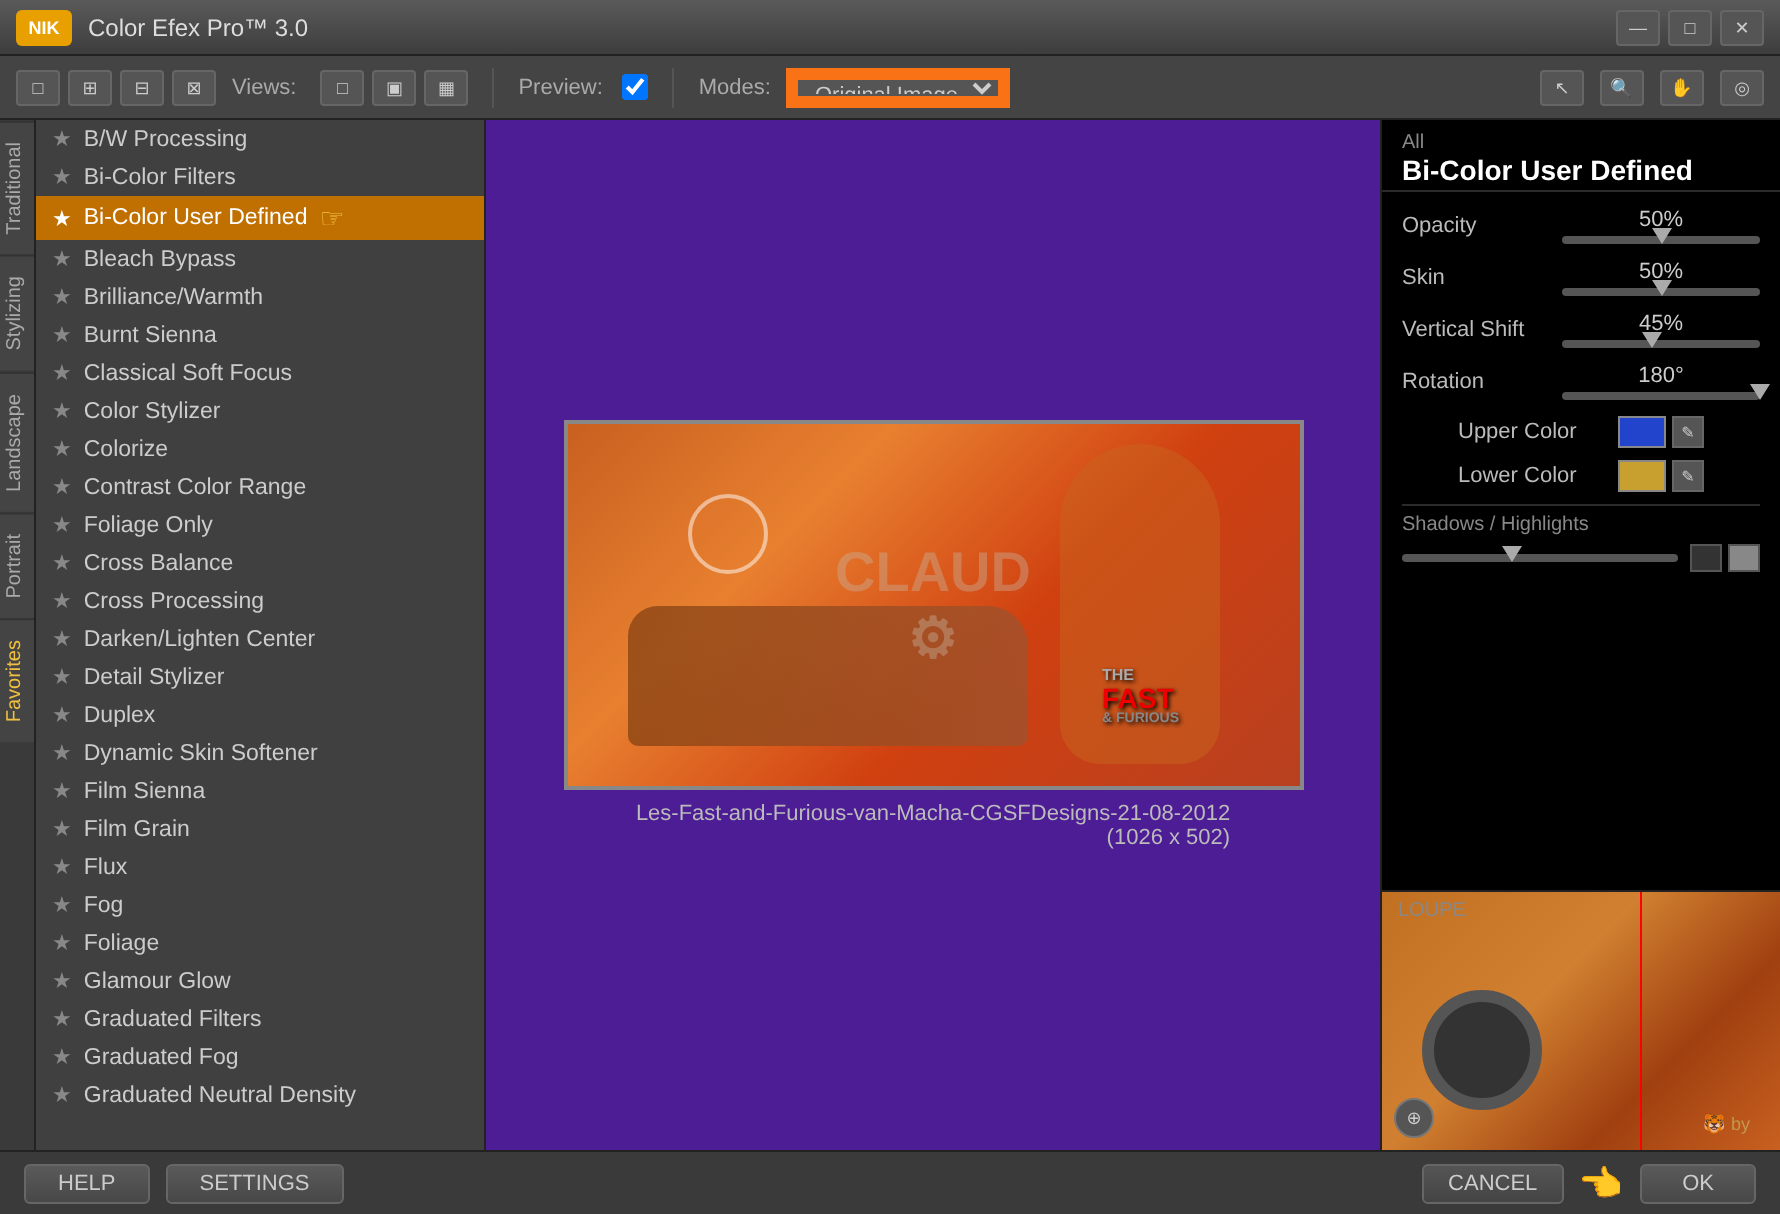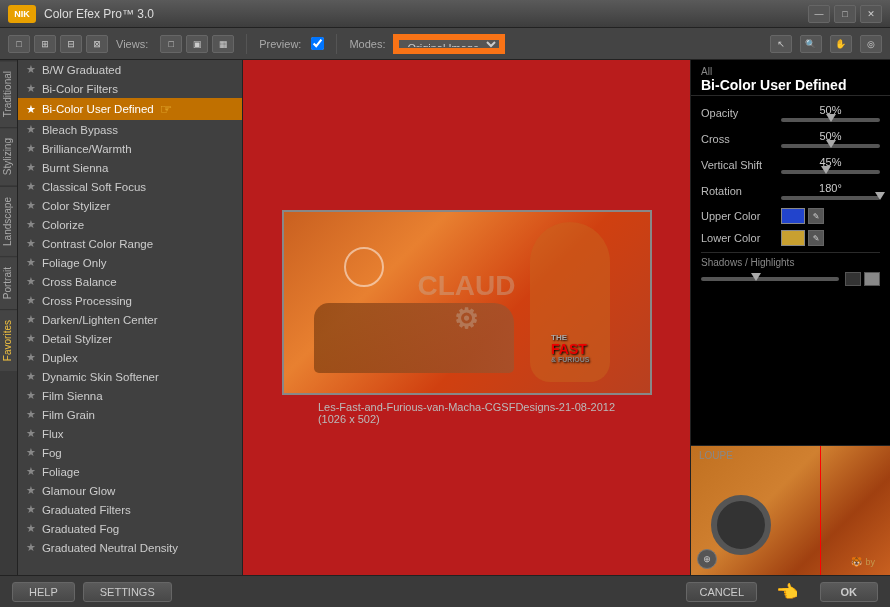--- a/index.html
+++ b/index.html
@@ -113,21 +113,21 @@
     }
     .filter-item.active .filter-star { color: #fff; }
     .filter-arrow {
       margin-left: 6px;
       font-size: 14px;
     }
 
     
     #preview-area {
       flex: 1;
-      background: #b91c1c;
+      background: #4c1d95;
       display: flex;
       flex-direction: column;
       align-items: center;
       justify-content: center;
       position: relative;
     }
     #preview-img {
       width: 370px;
       height: 185px;
       background: linear-gradient(135deg, #c96020 0%, #e88030 30%, #d04010 60%, #b84020 100%);
@@ -165,21 +165,21 @@
       position: absolute;
       top: 35px; left: 60px;
       width: 40px; height: 40px;
       border: 2px solid rgba(255,255,255,0.5);
       border-radius: 50%;
     }
     #preview-caption {
       margin-top: 6px;
       font-size: 11px;
       color: #bbb;
-      text-align: left;
+      text-align: right;
     }
 
     
     #right-panel {
       width: 200px;
       background: #000000;
       display: flex;
       flex-direction: column;
       border-left: 1px solid #222;
     }
@@ -242,20 +242,21 @@
 
     .color-swatch-row {
       display: flex;
       align-items: center;
       margin-bottom: 6px;
     }
     .color-swatch-label {
       width: 80px;
       font-size: 11px;
       color: #bbb;
+      margin-left: 28px;
     }
     .color-swatch {
       width: 24px; height: 16px;
       border: 1px solid #888;
       cursor: pointer;
     }
     .color-edit-btn {
       margin-left: 3px;
       width: 16px; height: 16px;
       background: #555;
@@ -315,30 +316,29 @@
     .bottom-left { display: flex; gap: 8px; }
     .bottom-btn {
       padding: 3px 16px;
       background: linear-gradient(to bottom, #5a5a5a, #484848);
       border: 1px solid #666;
       border-radius: 3px;
       color: #ccc;
       font-size: 11px;
       cursor: pointer;
     }
-    .bottom-right { display: flex; gap: 20px; align-items: center; }
+    .bottom-right { display: flex; gap: 8px; align-items: center; }
     .ok-btn {
       padding: 3px 20px;
       background: linear-gradient(to bottom, #5a5a5a, #484848);
       border: 1px solid #666;
       border-radius: 3px;
       color: #ccc;
       font-size: 11px;
       cursor: pointer;
-      font-weight: bold;
     }
     .cancel-btn {
       padding: 3px 12px;
       background: linear-gradient(to bottom, #555, #444);
       border: 1px solid #666;
       border-radius: 3px;
       color: #ccc;
       font-size: 11px;
       cursor: pointer;
     }
@@ -398,21 +398,21 @@
     <div class="side-tab">Stylizing</div>
     <div class="side-tab">Landscape</div>
     <div class="side-tab">Portrait</div>
     <div class="side-tab" style="color:#f0c040">Favorites</div>
   </div>
 
   <div id="filter-panel">
     <div id="filter-list">
     <div class="filter-item">
           <span class="filter-star">★</span>
-          <span>B/W Graduated</span>
+          <span>B/W Processing</span>
         </div>
         <div class="filter-item">
           <span class="filter-star">★</span>
           <span>Bi-Color Filters</span>
         </div>
         <div class="filter-item active">
           <span class="filter-star">★</span>
           <span>Bi-Color User Defined</span>
           <span class="filter-arrow" style="color: rgb(240, 192, 64);">☞</span>
         </div>
@@ -542,21 +542,21 @@
         <span class="control-label">Opacity</span>
         <div class="control-slider-area">
           <div class="slider-value">50%</div>
           <div class="slider-track">
             <div class="slider-thumb" style="left:50%"></div>
           </div>
         </div>
       </div>
 
       <div class="control-row">
-        <span class="control-label">Cross</span>
+        <span class="control-label">Skin</span>
         <div class="control-slider-area">
           <div class="slider-value">50%</div>
           <div class="slider-track">
             <div class="slider-thumb" style="left:50%"></div>
           </div>
         </div>
       </div>
 
       <div class="control-row">
         <span class="control-label">Vertical Shift</span>

